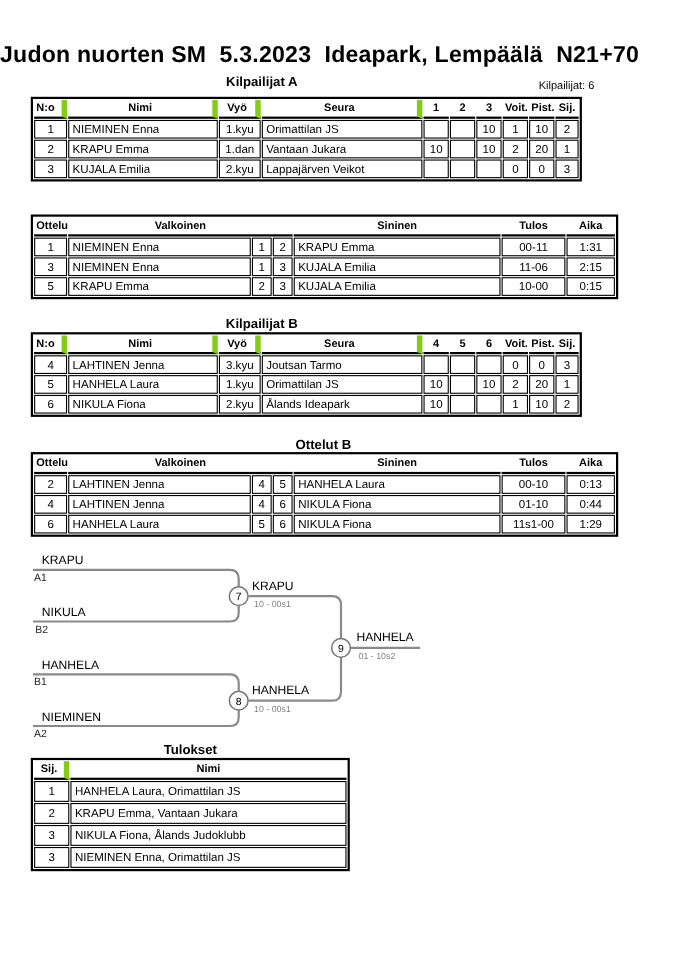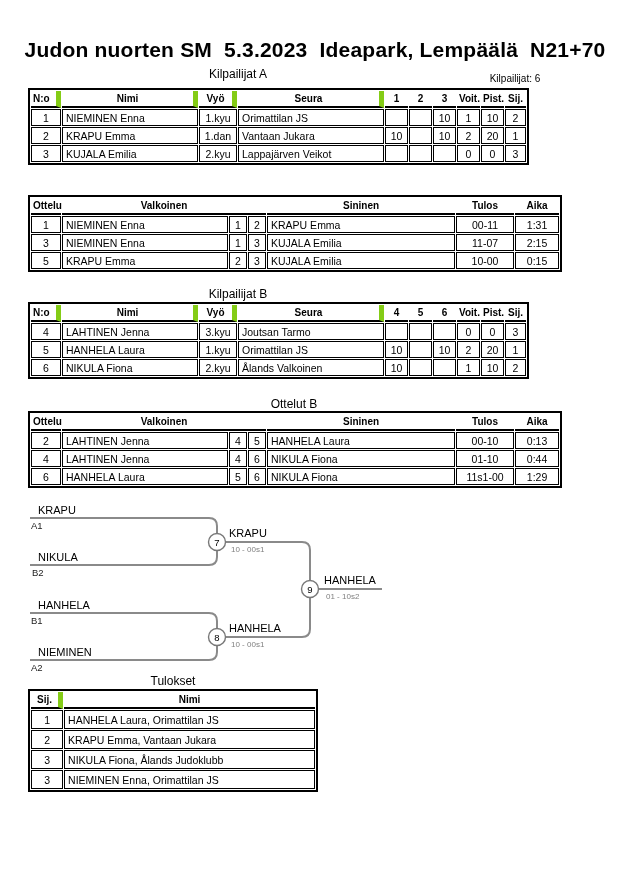--- a/index.html
+++ b/index.html
@@ -1,20 +1,20 @@
 <!DOCTYPE html>
 <html><head>
 <meta charset="utf-8">
 <style>
   html,body{margin:0;padding:0;background:#fff}
   #page{position:relative;width:630px;height:891px;background:#fff;
         font-family:"Liberation Sans",sans-serif;color:#000;overflow:hidden}
   .abs{position:absolute}
-  #title{top:38px;left:0;width:630px;text-align:center;font-size:21px;font-weight:bold;white-space:pre;letter-spacing:.2px}
-  .heading{font-weight:normal;font-size:12px;text-align:center}
+  #title{top:38px;left:0;width:540px;text-align:center;font-size:21px;font-weight:bold;white-space:pre;letter-spacing:.2px}
+  .heading{font-weight:bold;font-size:12px;text-align:center}
   .count{font-size:10px;text-align:center}
   table.tbl{position:absolute;border:2px solid #000;border-collapse:separate;border-spacing:1px;table-layout:fixed;background:#fff}
   .tbl th{font-size:10px;font-weight:bold;padding:0 2px;border:none;border-bottom:2px solid #000;white-space:nowrap;height:15px}
   .tbl td{font-size:10.5px;border:1px solid #000;padding:0 3px;height:15px;white-space:nowrap;overflow:hidden}
   .res td{height:17px}
   .c{text-align:center}.l{text-align:left}
   th.hs{border-right:5px solid #84cc16}
   .g{border-left:2px solid #000}
   .bk-name{font-size:11px;white-space:nowrap}
   .bk-seed{font-size:9.5px;color:#222;white-space:nowrap}
@@ -127,21 +127,21 @@
         <td class="l">KRAPU Emma</td>
         <td class="c">00-11</td>
         <td class="c">1:31</td>
       </tr>
       <tr>
         <td class="c">3</td>
         <td class="l">NIEMINEN Enna</td>
         <td class="c">1</td>
         <td class="c">3</td>
         <td class="l">KUJALA Emilia</td>
-        <td class="c">11-07</td>
+        <td class="c">11-06</td>
         <td class="c">2:15</td>
       </tr>
       <tr>
         <td class="c">5</td>
         <td class="l">KRAPU Emma</td>
         <td class="c">2</td>
         <td class="c">3</td>
         <td class="l">KUJALA Emilia</td>
         <td class="c">10-00</td>
         <td class="c">0:15</td>
@@ -200,21 +200,21 @@
         <td class="c"></td>
         <td class="c">10</td>
         <td class="c g">2</td>
         <td class="c">20</td>
         <td class="c">1</td>
       </tr>
       <tr>
         <td class="c">6</td>
         <td class="l">NIKULA Fiona</td>
         <td class="c">2.kyu</td>
-        <td class="l">Ålands Valkoinen</td>
+        <td class="l">Ålands Ideapark</td>
         <td class="c">10</td>
         <td class="c"></td>
         <td class="c"></td>
         <td class="c g">1</td>
         <td class="c">10</td>
         <td class="c">2</td>
       </tr>
     </tbody>
   </table>
 

